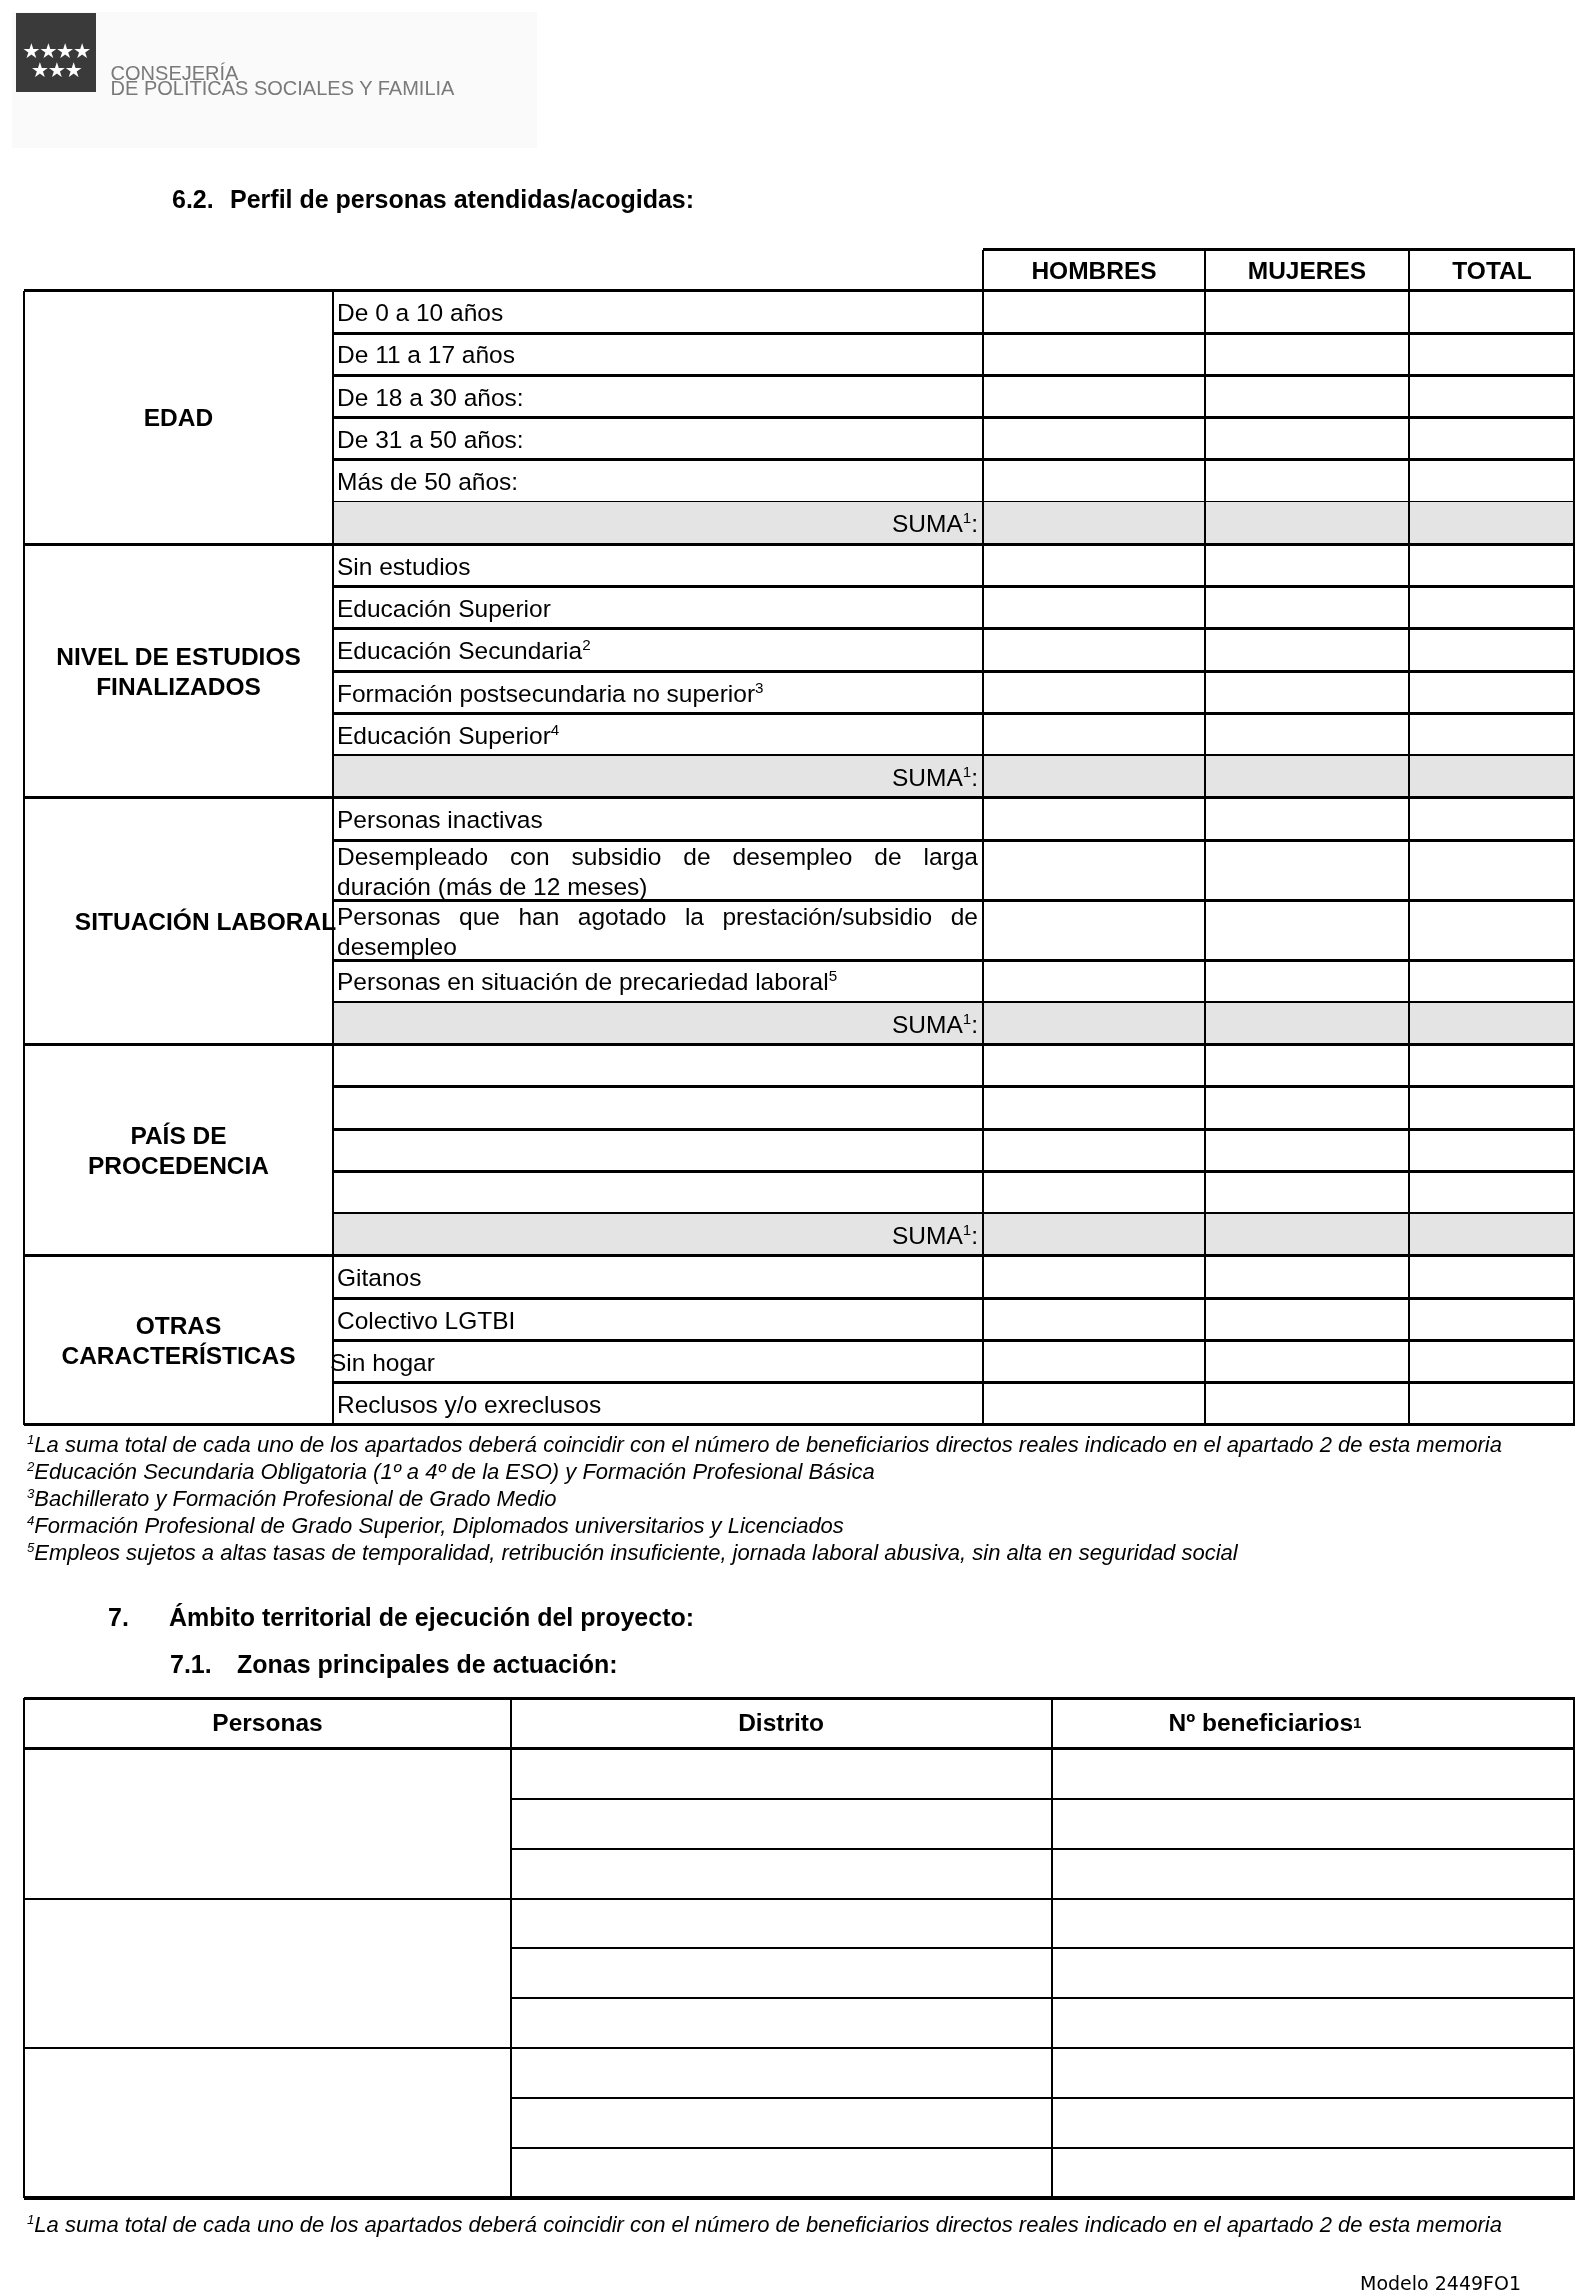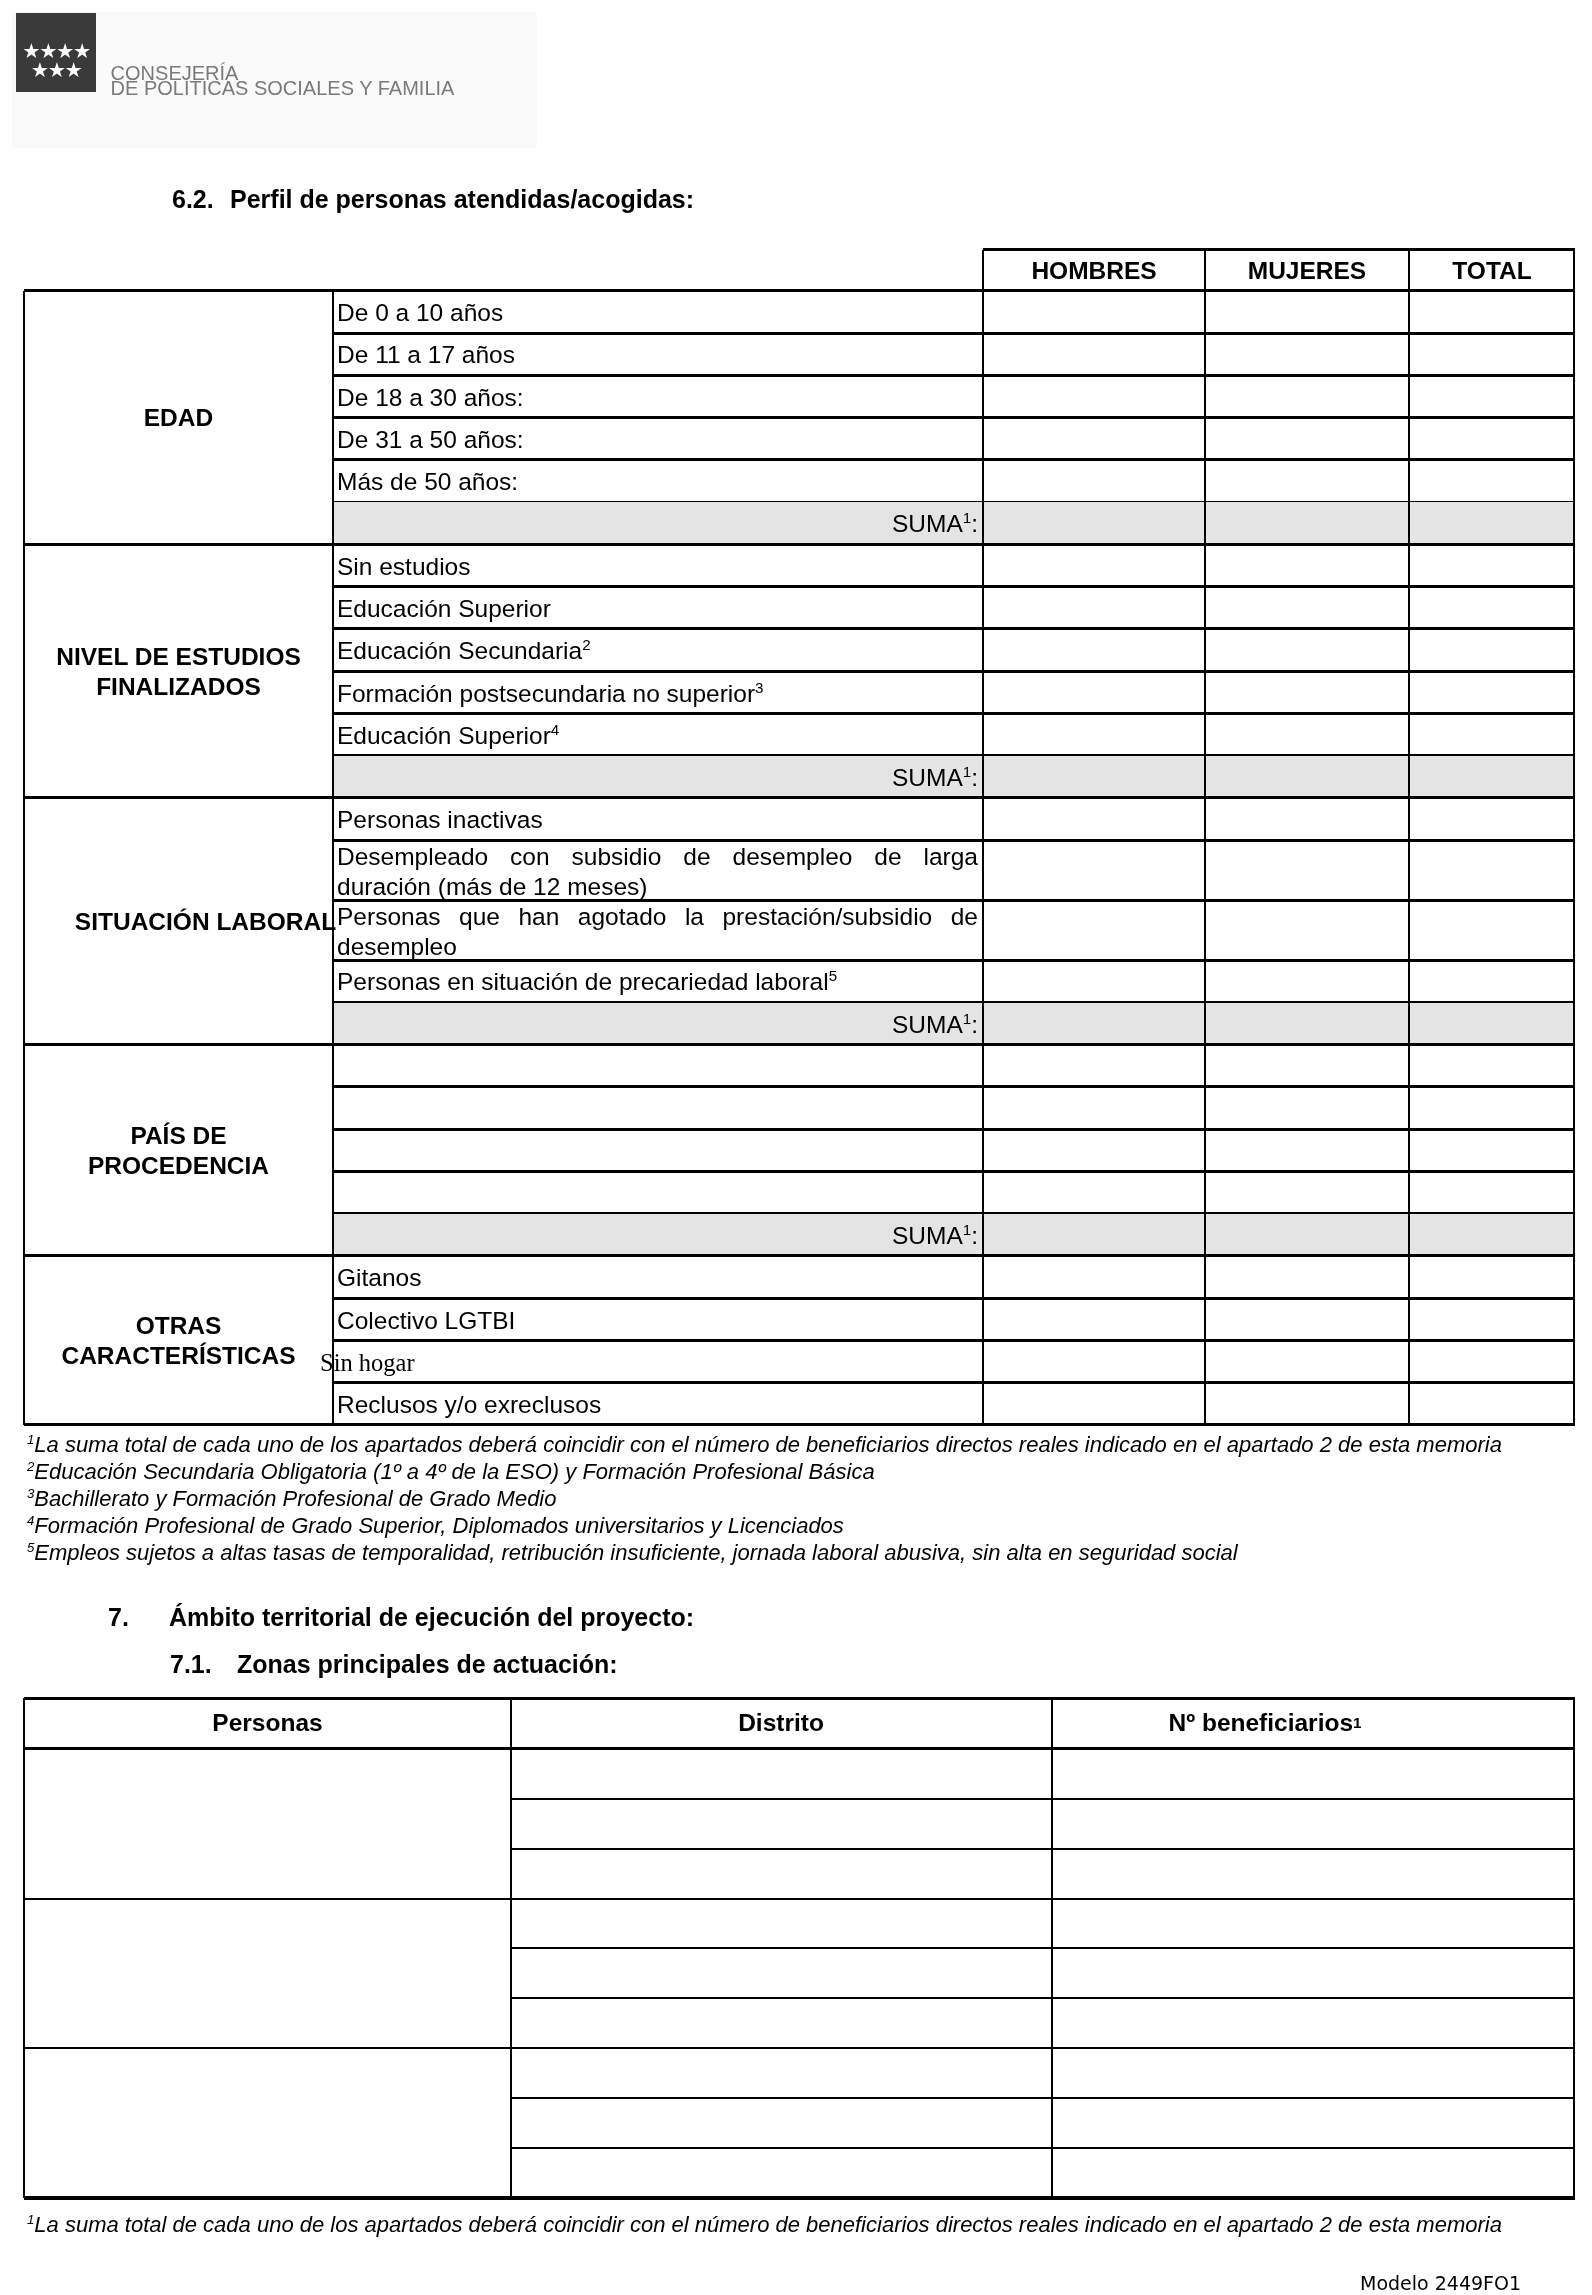--- a/index.html
+++ b/index.html
@@ -203,21 +203,21 @@
     <div class="input-cell" style="left:1205px;top:1256px;width:204px;height:42px;"></div>
     <div class="input-cell" style="left:1409px;top:1256px;width:166px;height:42px;"></div>
     <div class="line" style="left:333px;top:1297px;width:1242px;height:3.4px;"></div>
     <div class="input-cell" style="left:333px;top:1298px;width:1242px;height:42px;"></div>
     <div class="cell-text" style="left:337px;top:1307px;"><span>Colectivo LGTBI</span></div>
     <div class="input-cell" style="left:983px;top:1298px;width:222px;height:42px;"></div>
     <div class="input-cell" style="left:1205px;top:1298px;width:204px;height:42px;"></div>
     <div class="input-cell" style="left:1409px;top:1298px;width:166px;height:42px;"></div>
     <div class="line" style="left:333px;top:1339px;width:1242px;height:3.4px;"></div>
     <div class="input-cell" style="left:333px;top:1341px;width:1242px;height:42px;"></div>
-    <div class="cell-text" style="left:320px;top:1349px;font-family:Liberation Serif, serif;"><span>Sin hogar</span></div>
+    <div class="cell-text" style="left:330px;top:1349px;"><span>Sin hogar</span></div>
     <div class="input-cell" style="left:983px;top:1341px;width:222px;height:42px;"></div>
     <div class="input-cell" style="left:1205px;top:1341px;width:204px;height:42px;"></div>
     <div class="input-cell" style="left:1409px;top:1341px;width:166px;height:42px;"></div>
     <div class="line" style="left:333px;top:1381px;width:1242px;height:3.4px;"></div>
     <div class="input-cell" style="left:333px;top:1383px;width:1242px;height:42px;"></div>
     <div class="cell-text" style="left:337px;top:1391px;"><span>Reclusos y/o exreclusos</span></div>
     <div class="input-cell" style="left:983px;top:1383px;width:222px;height:42px;"></div>
     <div class="input-cell" style="left:1205px;top:1383px;width:204px;height:42px;"></div>
     <div class="input-cell" style="left:1409px;top:1383px;width:166px;height:42px;"></div>
     <div class="line" style="left:333px;top:1423px;width:1242px;height:3.4px;"></div>

